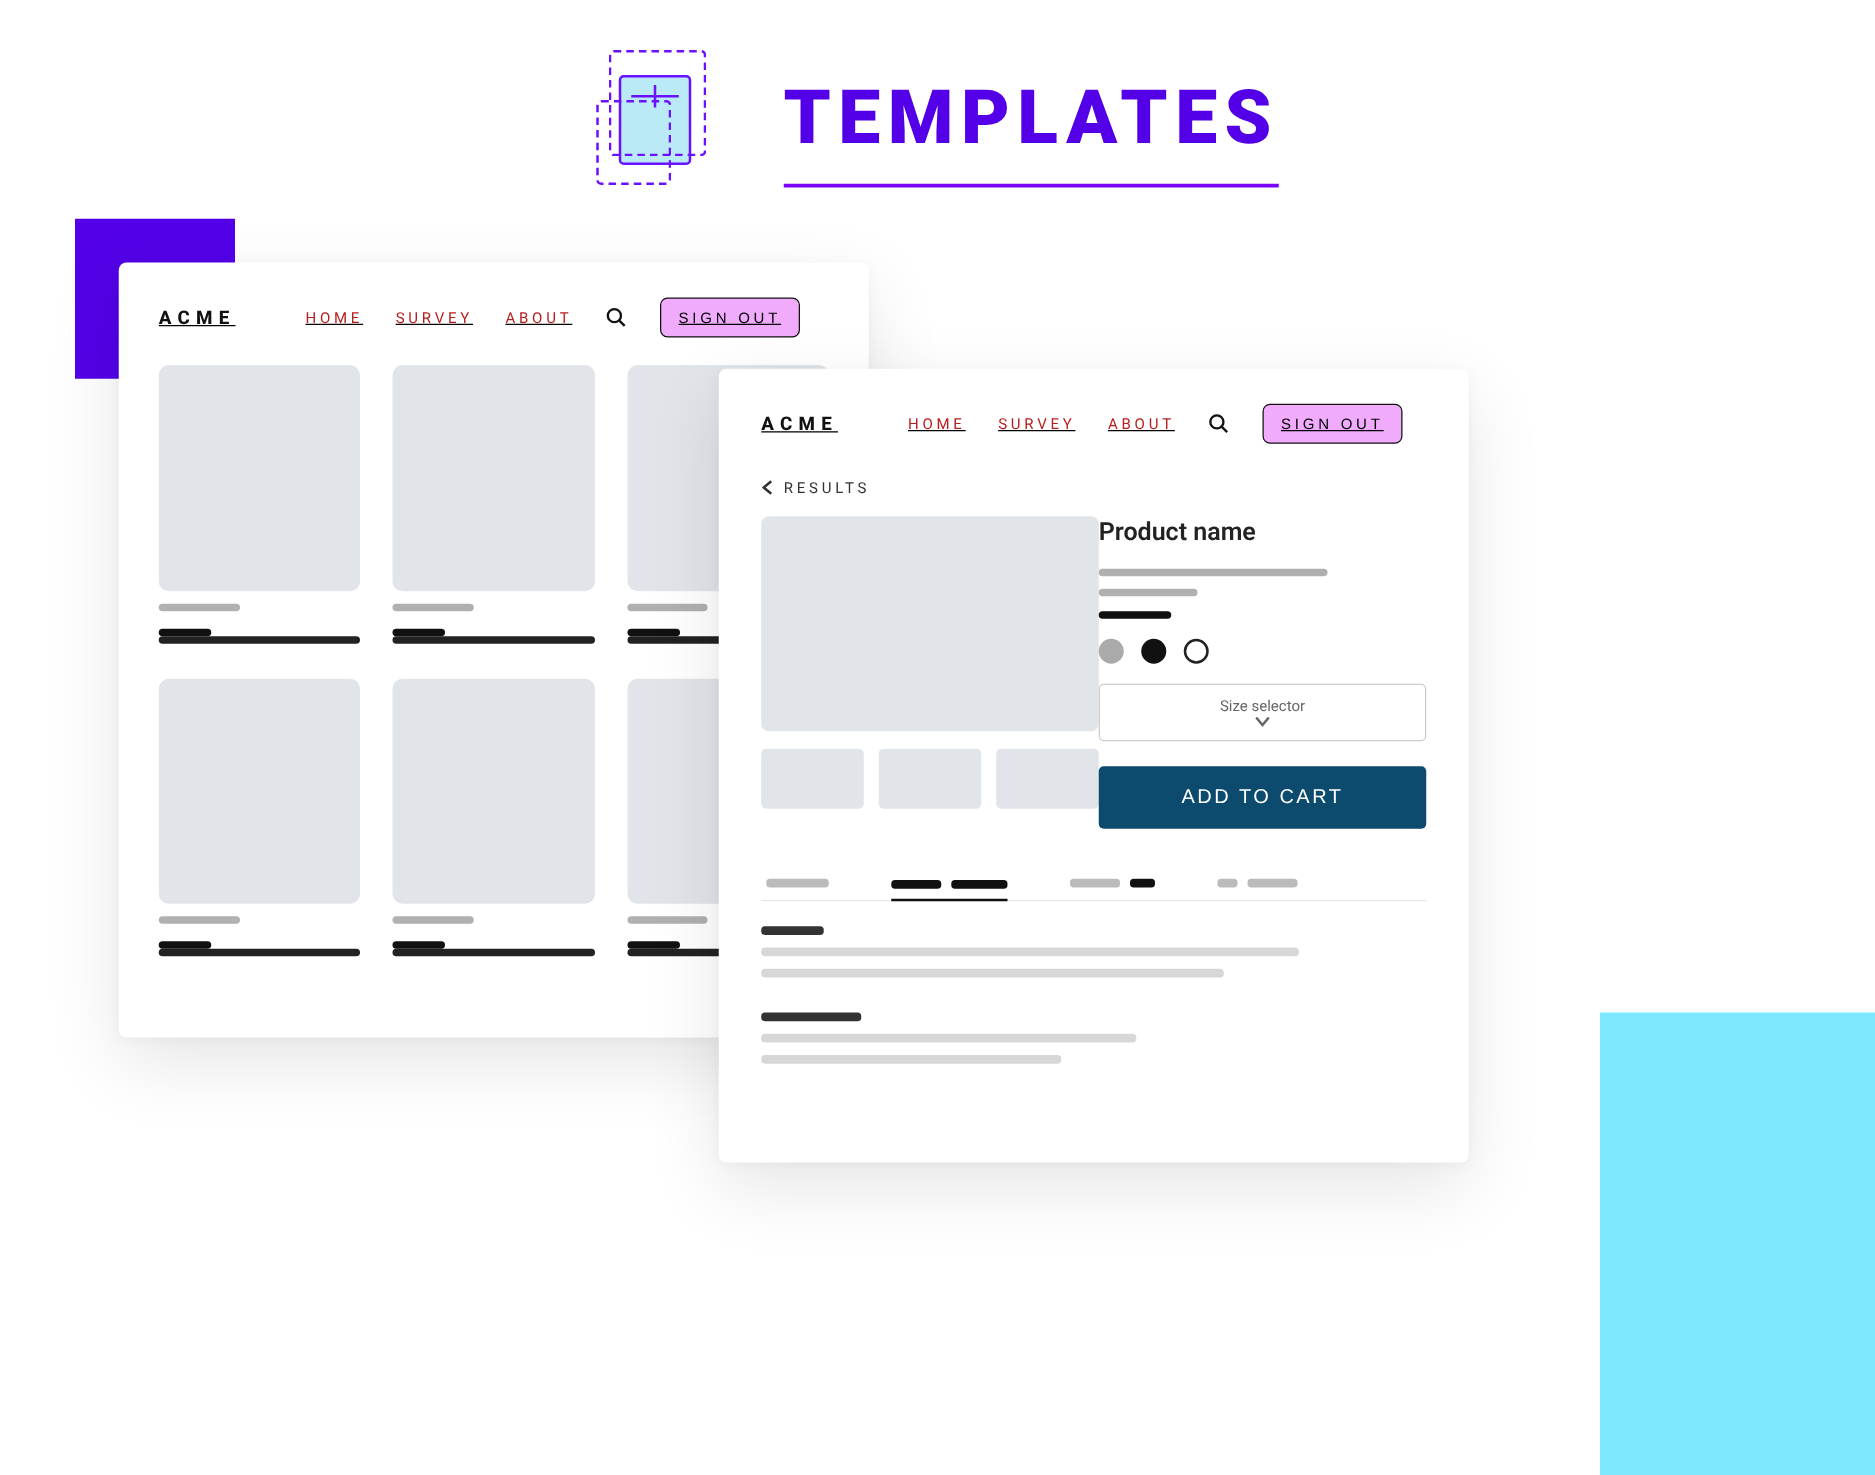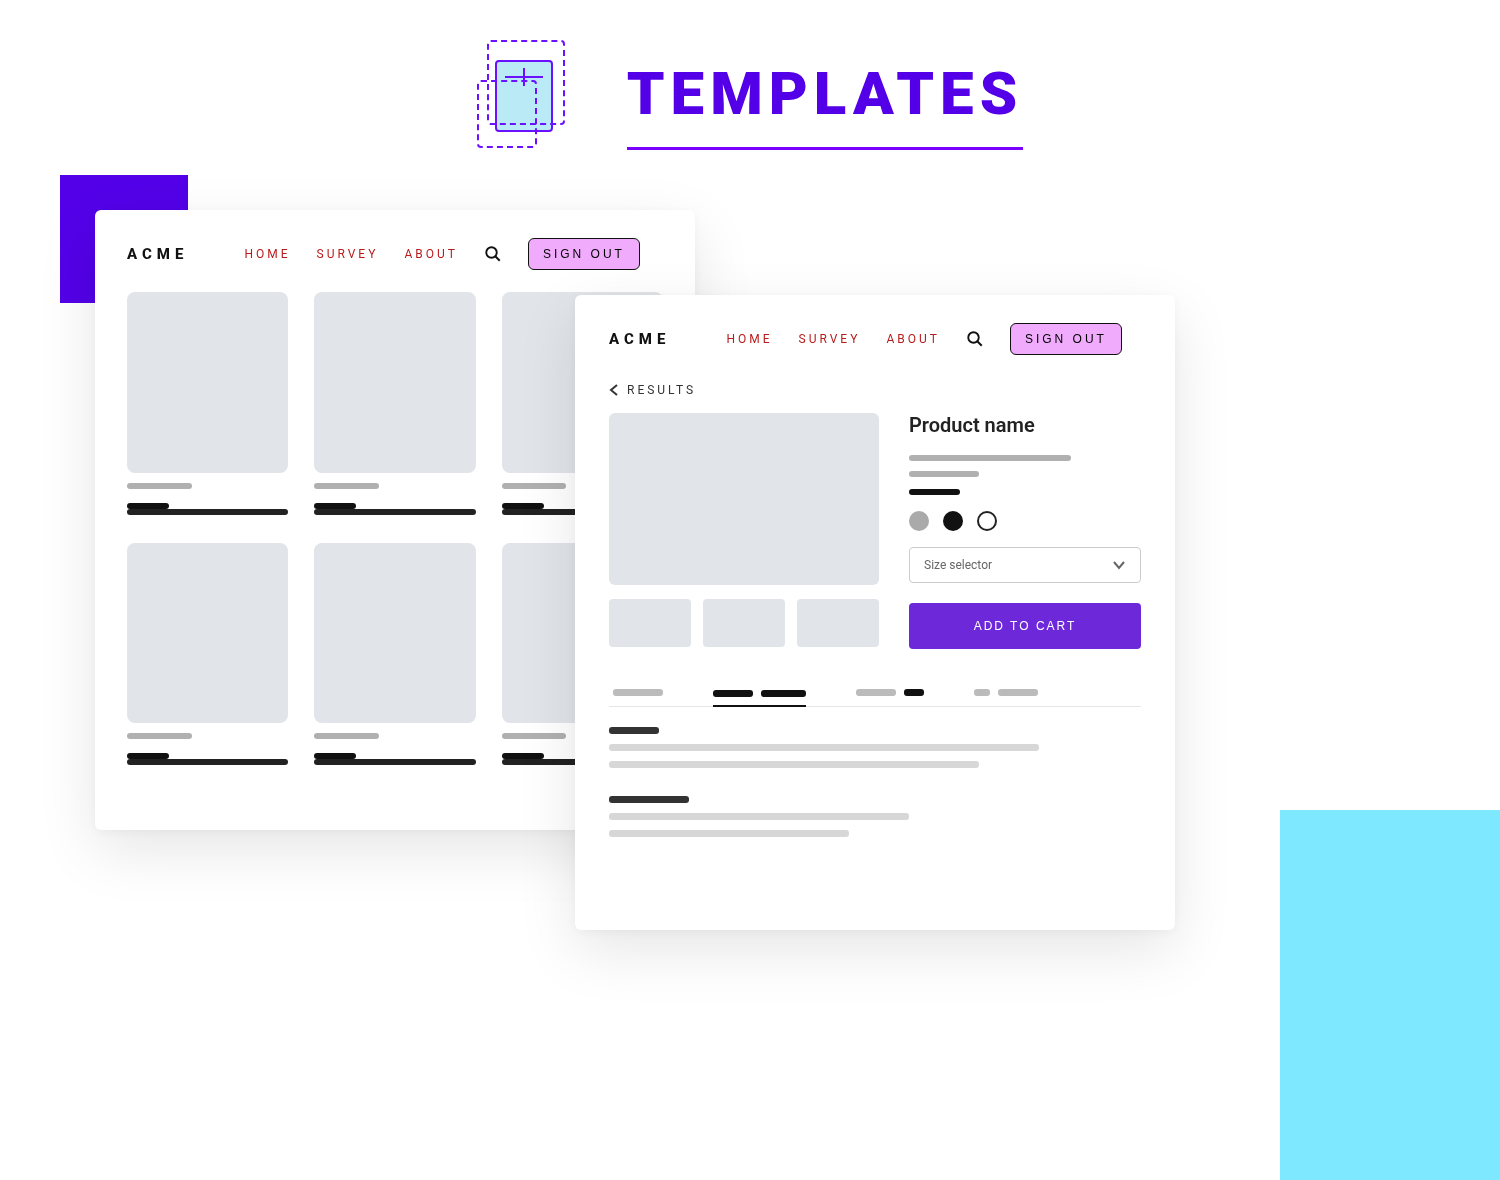--- a/index.html
+++ b/index.html
@@ -88,20 +88,21 @@
 
 .card1 {
   left: 95px; top: 210px;
   width: 600px; height: 620px;
   padding: 28px 32px;
 }
 .navbar {
   display: flex;
   align-items: center;
   gap: 26px;
+  text-decoration: underline;
 }
 .brand {
   font-weight: 800;
   font-size: 15px;
   letter-spacing: 5px;
   color: #111;
   margin-right: 30px;
 }
 .nav-link {
   font-size: 12px;
@@ -159,21 +160,20 @@
   align-items: center;
   gap: 8px;
   font-size: 12px;
   letter-spacing: 3px;
   color: #333;
   margin-top: 28px;
   cursor: pointer;
 }
 .detail-row {
   display: flex;
-  gap: 30px;
   margin-top: 16px;
 }
 .gallery { flex: 0 0 270px; }
 .gallery-main {
   width: 270px; height: 172px;
   background: #e1e5e9;
   border-radius: 6px;
 }
 .gallery-thumbs {
   display: flex; gap: 12px; margin-top: 14px;
@@ -192,29 +192,29 @@
   width: 20px; height: 20px; border-radius: 50%; cursor: pointer;
 }
 .swatch.grey { background: #aaa; }
 .swatch.black { background: #111; }
 .swatch.outline { background: #fff; border: 2px solid #222; }
 .size-selector {
   margin-top: 16px;
   display: flex; align-items: center; justify-content: space-between;
   border: 1px solid #ccc; border-radius: 4px;
   padding: 10px 14px;
-  font-size: 12px; color: #666; cursor: pointer;
+  font-size: 12px; color: #666; cursor: pointer; flex-direction: column;
 }
 .add-btn {
   margin-top: 20px;
   width: 100%;
-  background: #6d28d9; color: #fff;
+  background: #0c4a6e; color: #fff;
   border: none; border-radius: 4px;
   padding: 16px;
-  font-size: 12px; letter-spacing: 2px;
+  font-size: 16px; letter-spacing: 2px;
   cursor: pointer;
 }
 .tabs {
   margin-top: 40px;
   display: flex;
   align-items: center;
   border-bottom: 1px solid #e6e6e6;
   gap: 50px;
   padding: 0 4px 10px;
 }

